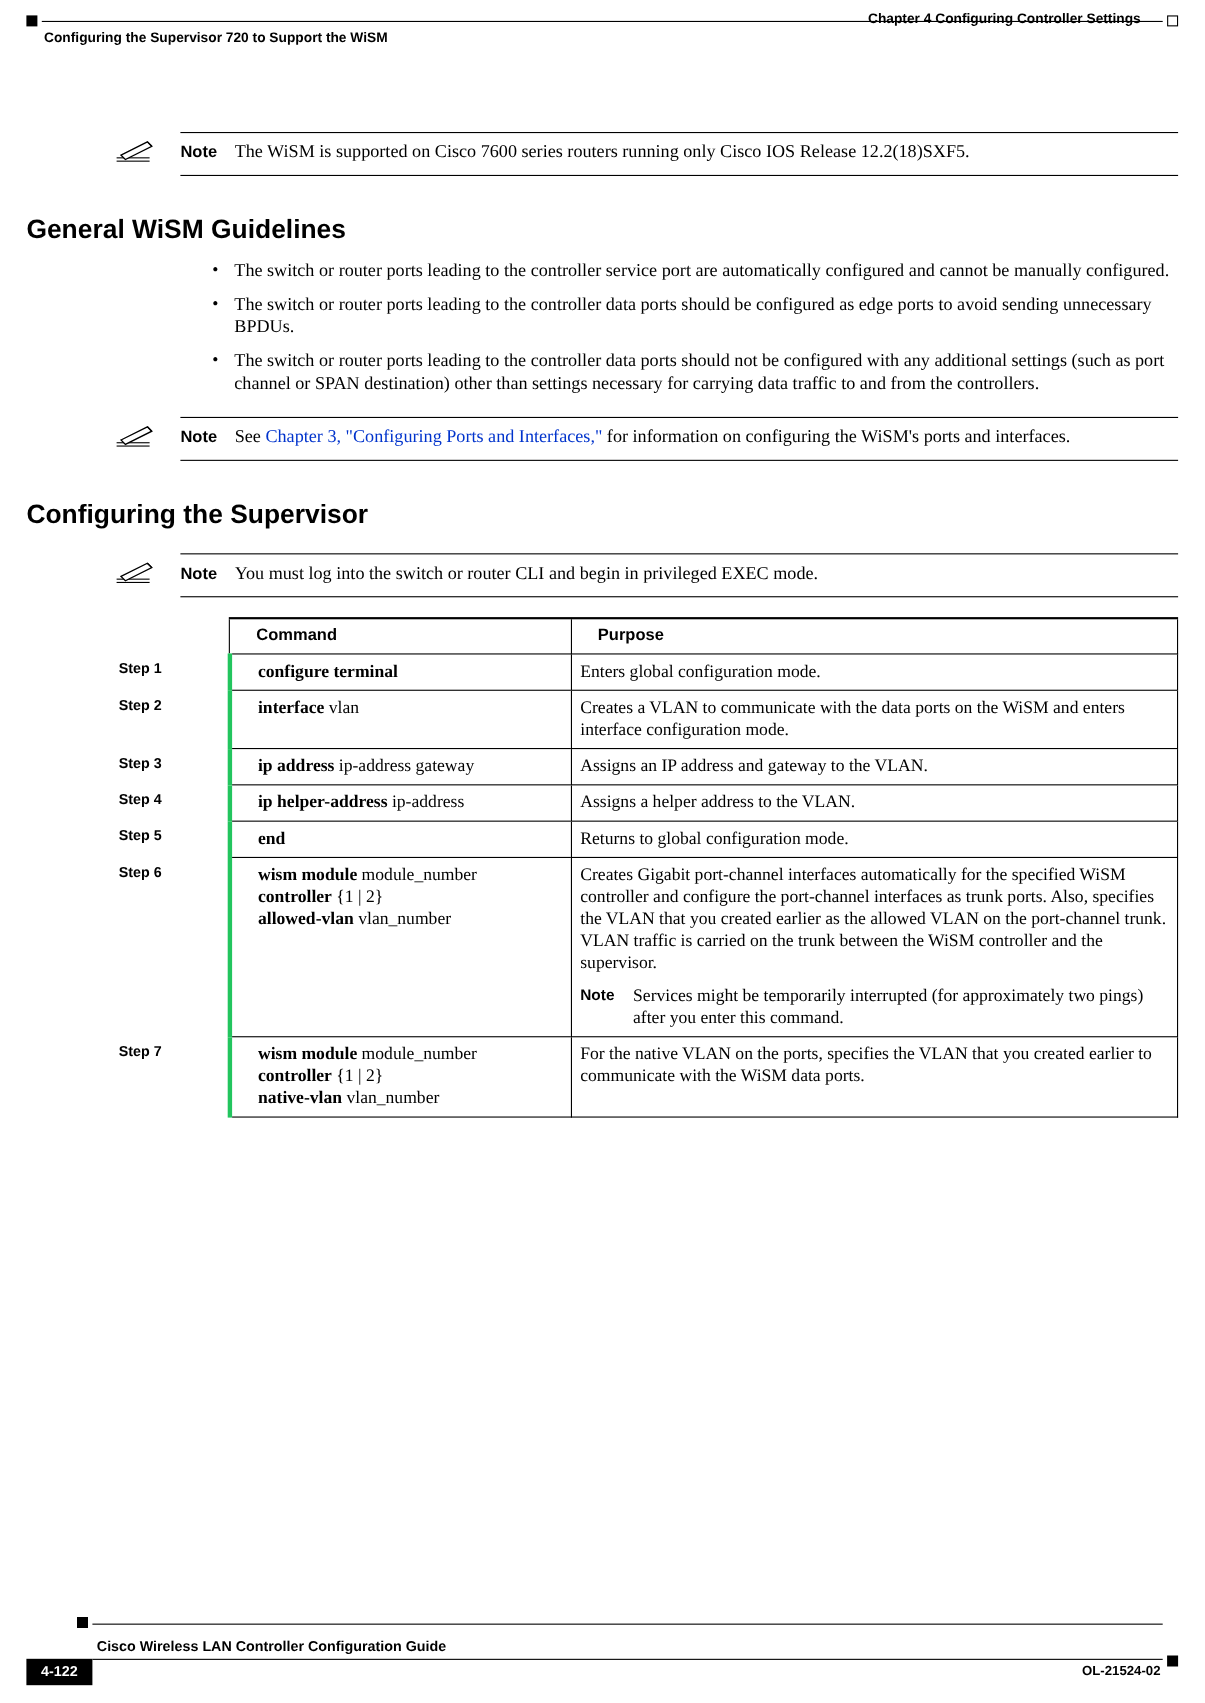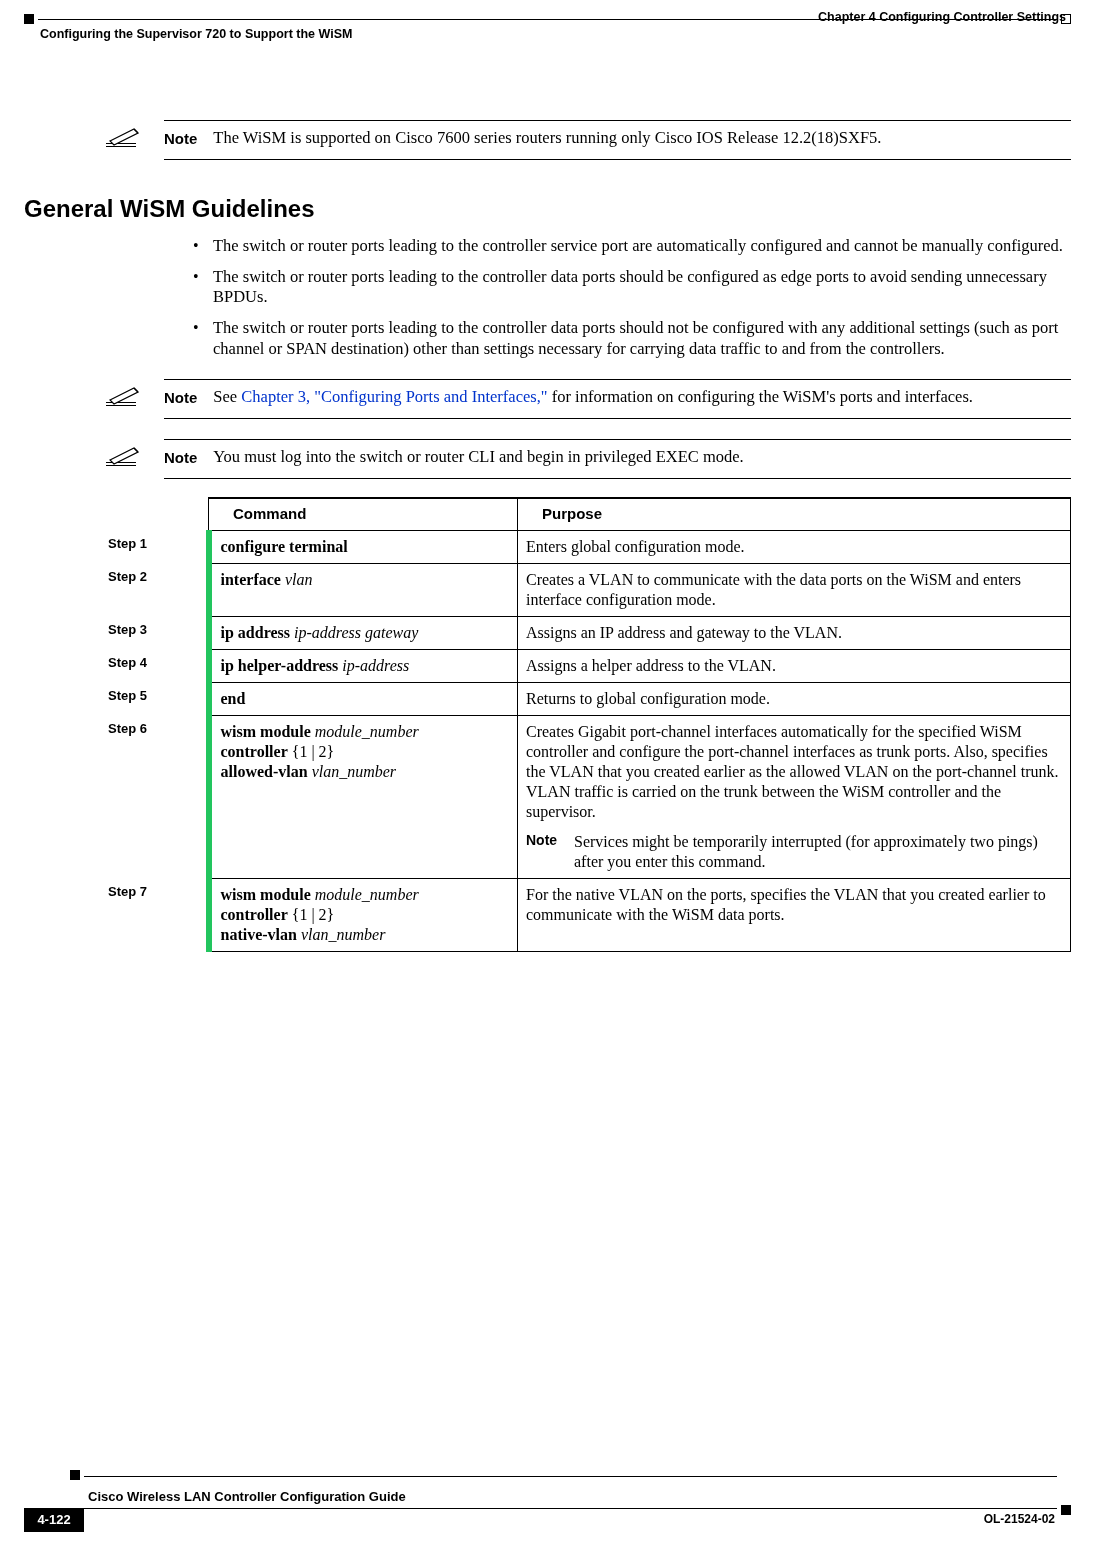--- a/index.html
+++ b/index.html
@@ -22,21 +22,21 @@
     right: 24px;
     height: 22px;
     font-family: Arial, Helvetica, sans-serif;
     font-weight: bold;
     font-size: 12.5px;
   }
   .header .left-sq { position:absolute; left:0; top:0; width:10px; height:10px; background:#000; }
   .header .rule { position:absolute; left:14px; right:14px; top:5px; height:1px; background:#000; }
   .header .right-sq { position:absolute; right:0; top:0; width:10px; height:10px; border:1px solid #000; box-sizing:border-box; }
   .header .left-text { position:absolute; left:16px; top:13px; }
-  .header .right-text { position:absolute; right:5px; top:-4px;text-align:right; }
+  .header .right-text { position:absolute; right:34px; top:-4px;text-align:right; }
 
   .content { position:absolute; top:100px; left:24px; right:24px; }
 
   .indent1 { margin-left: 140px; }
   .indent-bullet { margin-left: 165px; }
   .bullet { position:relative; padding-left: 24px; margin-top:10px; }
   .bullet::before { content:"•"; position:absolute; left:4px; top:0; font-size:16px; }
 
   .note-box { position:relative; margin-left: 80px; margin-top: 20px; margin-bottom: 10px;}
   .note-rule-top { height:1px; background:#000; margin-left: 60px; }
@@ -49,29 +49,29 @@
   .note-text a { color: #0033cc; text-decoration:none; }
 
   h2.section { font-family: Arial, Helvetica, sans-serif; font-weight:bold; font-size:24px; margin: 34px 0 12px 0; }
 
   .para { margin-top:12px; }
 
   table.cmd { border-collapse: collapse; width: 100%; margin-top: 18px; }
   table.cmd th { background:#fff; }
   table.cmd thead th { border-top: 2px solid #000; border-bottom: 1px solid #000; padding:6px 24px; text-align:left; font-family:Arial,Helvetica,sans-serif; font-size:15px; font-weight:bold; }
   table.cmd td.step { width:56px; font-family:Arial,Helvetica,sans-serif; font-size:13px; font-weight:bold; padding:6px 4px; vertical-align:top; }
-  table.cmd td.cmdcell { width:260px; border-top:1px solid #000; border-left:6px solid #22c55e; border-right:1px solid #000; padding:6px 9px; vertical-align:top; font-size:16px; }
+  table.cmd td.cmdcell { width:260px; border-top:1px solid #000; border-left:4px solid #22c55e; border-right:1px solid #000; padding:6px 24px; vertical-align:top; font-size:16px; }
   table.cmd td.purpose { border-top:1px solid #000; border-right:1px solid #000; padding:6px 8px; vertical-align:top; font-size:16px; }
   table.cmd tbody tr:last-child td.cmdcell,
   table.cmd tbody tr:last-child td.purpose { border-bottom:1px solid #000; }
   table.cmd td .innernote { display:flex; margin-top:10px; }
   table.cmd td .innernote .lbl { font-weight:bold; font-family:Arial,Helvetica,sans-serif; font-size:14px; width:48px; flex:0 0 48px; }
   table.cmd td .innernote .txt { flex:1; }
   .b { font-weight:bold; }
-  .i { font-style:italic; }
+  .i { }
 
   .footer { position:absolute; left:24px; right:24px; bottom:16px; height:56px; font-family:Arial,Helvetica,sans-serif; }
   .footer .title-line { height:1px; background:#000; margin-left:60px; margin-right:14px; }
   .footer .title-text { font-weight:bold; font-size:13px; margin-left:64px; margin-top:12px; }
   .footer .bar { position:absolute; left:0; bottom:0; right:0; height:24px; }
   .footer .bar .pg { position:absolute; left:0; bottom:0; width:60px; height:24px; background:#000; color:#fff; font-weight:bold; font-size:13px; display:flex; align-items:center; justify-content:center; }
   .footer .bar .rule { position:absolute; left:60px; right:14px; top:0; height:1px; background:#000; }
   .footer .bar .doc { position:absolute; right:16px; top:4px; font-weight:bold; font-size:12px; }
   .footer .bar .sq { position:absolute; right:0; top:-3px; width:10px; height:10px; background:#000; }
   .footer .leftsq { position:absolute; left:46px; top:-6px; width:10px; height:10px; background:#000; }
@@ -129,20 +129,21 @@
           </svg>
       </div>
       <div class="note-label">Note</div>
       <div class="note-text">
         <span>See </span><a href="#">Chapter 3, "Configuring Ports and Interfaces,"</a><span> for information on configuring the WiSM's ports and interfaces.</span>
       </div>
     </div>
     <div class="note-rule-bot"></div>
   </div>
 
+  <h2 class="section">Configuring the Supervisor</h2>
 
   <div class="note-box">
     <div class="note-rule-top"></div>
     <div class="note-row">
       <div class="note-icon">
         <svg width="44" height="26" viewBox="0 0 44 26">
             <g fill="none" stroke="#000" stroke-width="1.2">
               <rect x="2" y="16" width="30" height="1" fill="#000" stroke="none"></rect>
               <rect x="2" y="19" width="30" height="1" fill="#000" stroke="none"></rect>
               <polygon points="6,14 30,2 34,6 10,18" fill="#fff"></polygon>

